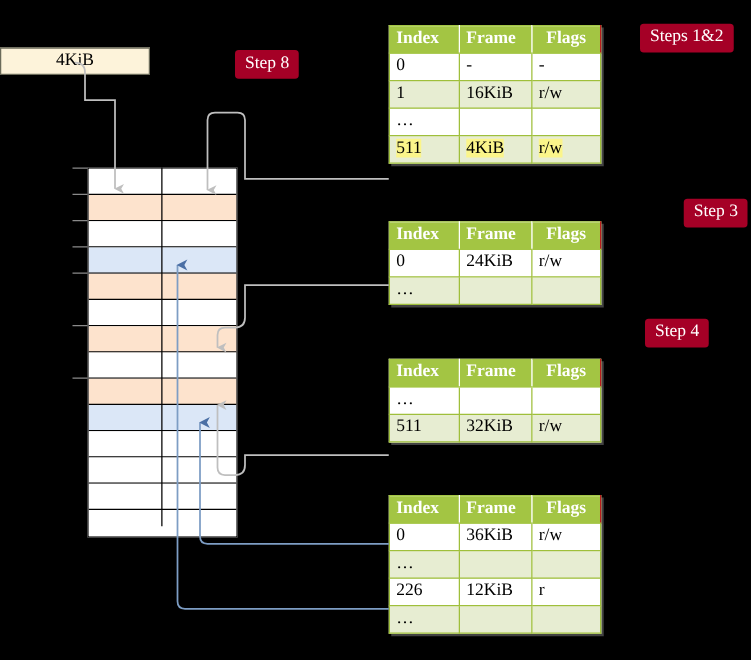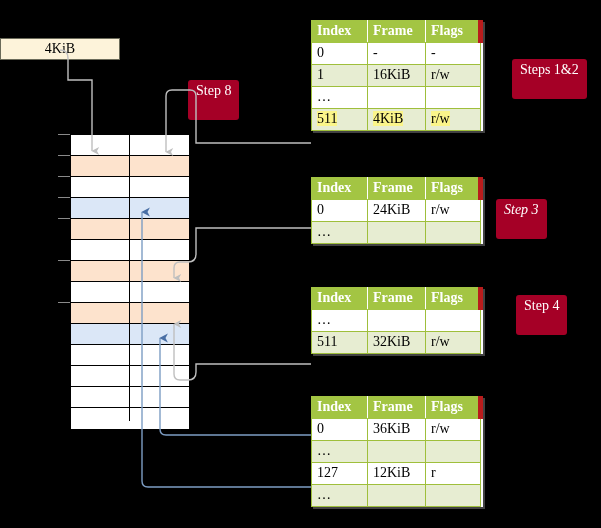--- a/index.html
+++ b/index.html
@@ -7,26 +7,25 @@
        font-family:"Liberation Serif","DejaVu Serif",serif;}
 
   
   .badge{
     position:absolute;
     background:#a50026;
     color:#ffffff;
     font-family:"Liberation Serif","DejaVu Serif",serif;
     font-size:14px;
     line-height:1;
-    padding:4px 8px 22px 8px;
+    padding:4px 8px 5px 8px;
     border-radius:3px;
     white-space:nowrap;
     box-shadow:1px 1px 0 rgba(0,0,0,0.6);
     text-align:center;
-    margin-top:40px;
   }
 
   
   .kib-box{
     position:absolute;
     left:0px; top:38px;
     width:120px; height:22px;
     background:#fdf3da;
     border:1px solid #6b6b5a;
     color:#000;
@@ -88,21 +87,21 @@
     vertical-align:middle;
     white-space:nowrap;
   }
   .tbl th{
     background:#a3c543;
     color:#ffffff;
     font-weight:bold;
     border-color:#a3c543;
     border-right:1px solid #ffffff;
   }
-  .tbl th:last-child{border-right:5px solid #b91c1c;}
+  .tbl th:last-child{border-right:1px solid #b91c1c;text-align:center;}
   .tbl tr.odd td{background:#ffffff;}
   .tbl tr.even td{background:#e7edd2;}
   .tbl td.c-index{width:56px;}
   .tbl td.c-frame{width:58px;}
   .tbl td.c-flags{width:55px;}
   .tbl th.c-index{width:56px;font-family:Liberation Serif, serif;}
   .tbl th.c-frame{width:58px;}
   .tbl th.c-flags{width:55px;}
   .hl-txt{background:#fbf58a;}
 
@@ -229,37 +228,37 @@
           <td class="c-index"><span>0</span></td>
           <td class="c-frame"><span>36KiB</span></td>
           <td class="c-flags"><span>r/w</span></td>
         </tr>
         <tr class="even">
           <td class="c-index"><span>…</span></td>
           <td class="c-frame"></td>
           <td class="c-flags"></td>
         </tr>
         <tr class="odd">
-          <td class="c-index"><span>127</span></td>
+          <td class="c-index"><span>226</span></td>
           <td class="c-frame"><span>12KiB</span></td>
           <td class="c-flags"><span>r</span></td>
         </tr>
         <tr class="even">
           <td class="c-index"><span>…</span></td>
           <td class="c-frame"></td>
           <td class="c-flags"></td>
         </tr>
       </tbody>
     </table>
   </div>
 
 <div id="badges-host">
     <div class="badge" style="left: 188px; top: 40px;">Step 8</div>
     <div class="badge" style="left: 512px; top: 19px;">Steps 1&amp;2</div>
-    <div class="badge" style="left: 496px; top: 159px; font-style: italic;">Step 3</div>
+    <div class="badge" style="left: 547px; top: 159px;">Step 3</div>
     <div class="badge" style="left: 516px; top: 255px;">Step 4</div>
   </div>
 
 <svg class="overlay" viewBox="0 0 601 528">
   <defs>
     <marker id="ghead" markerWidth="9" markerHeight="9" refX="4.5" refY="7.6" orient="auto" markerUnits="userSpaceOnUse">
       <path d="M0.6,0.4 L4.5,8.2 L8.4,0.4 L4.5,2.6 Z" fill="#bfbfbf"></path>
     </marker>
     <marker id="gheadup" markerWidth="9" markerHeight="9" refX="4.5" refY="1.4" orient="auto" markerUnits="userSpaceOnUse">
       <path d="M0.6,8.6 L4.5,0.8 L8.4,8.6 L4.5,6.4 Z" fill="#bfbfbf"></path>

